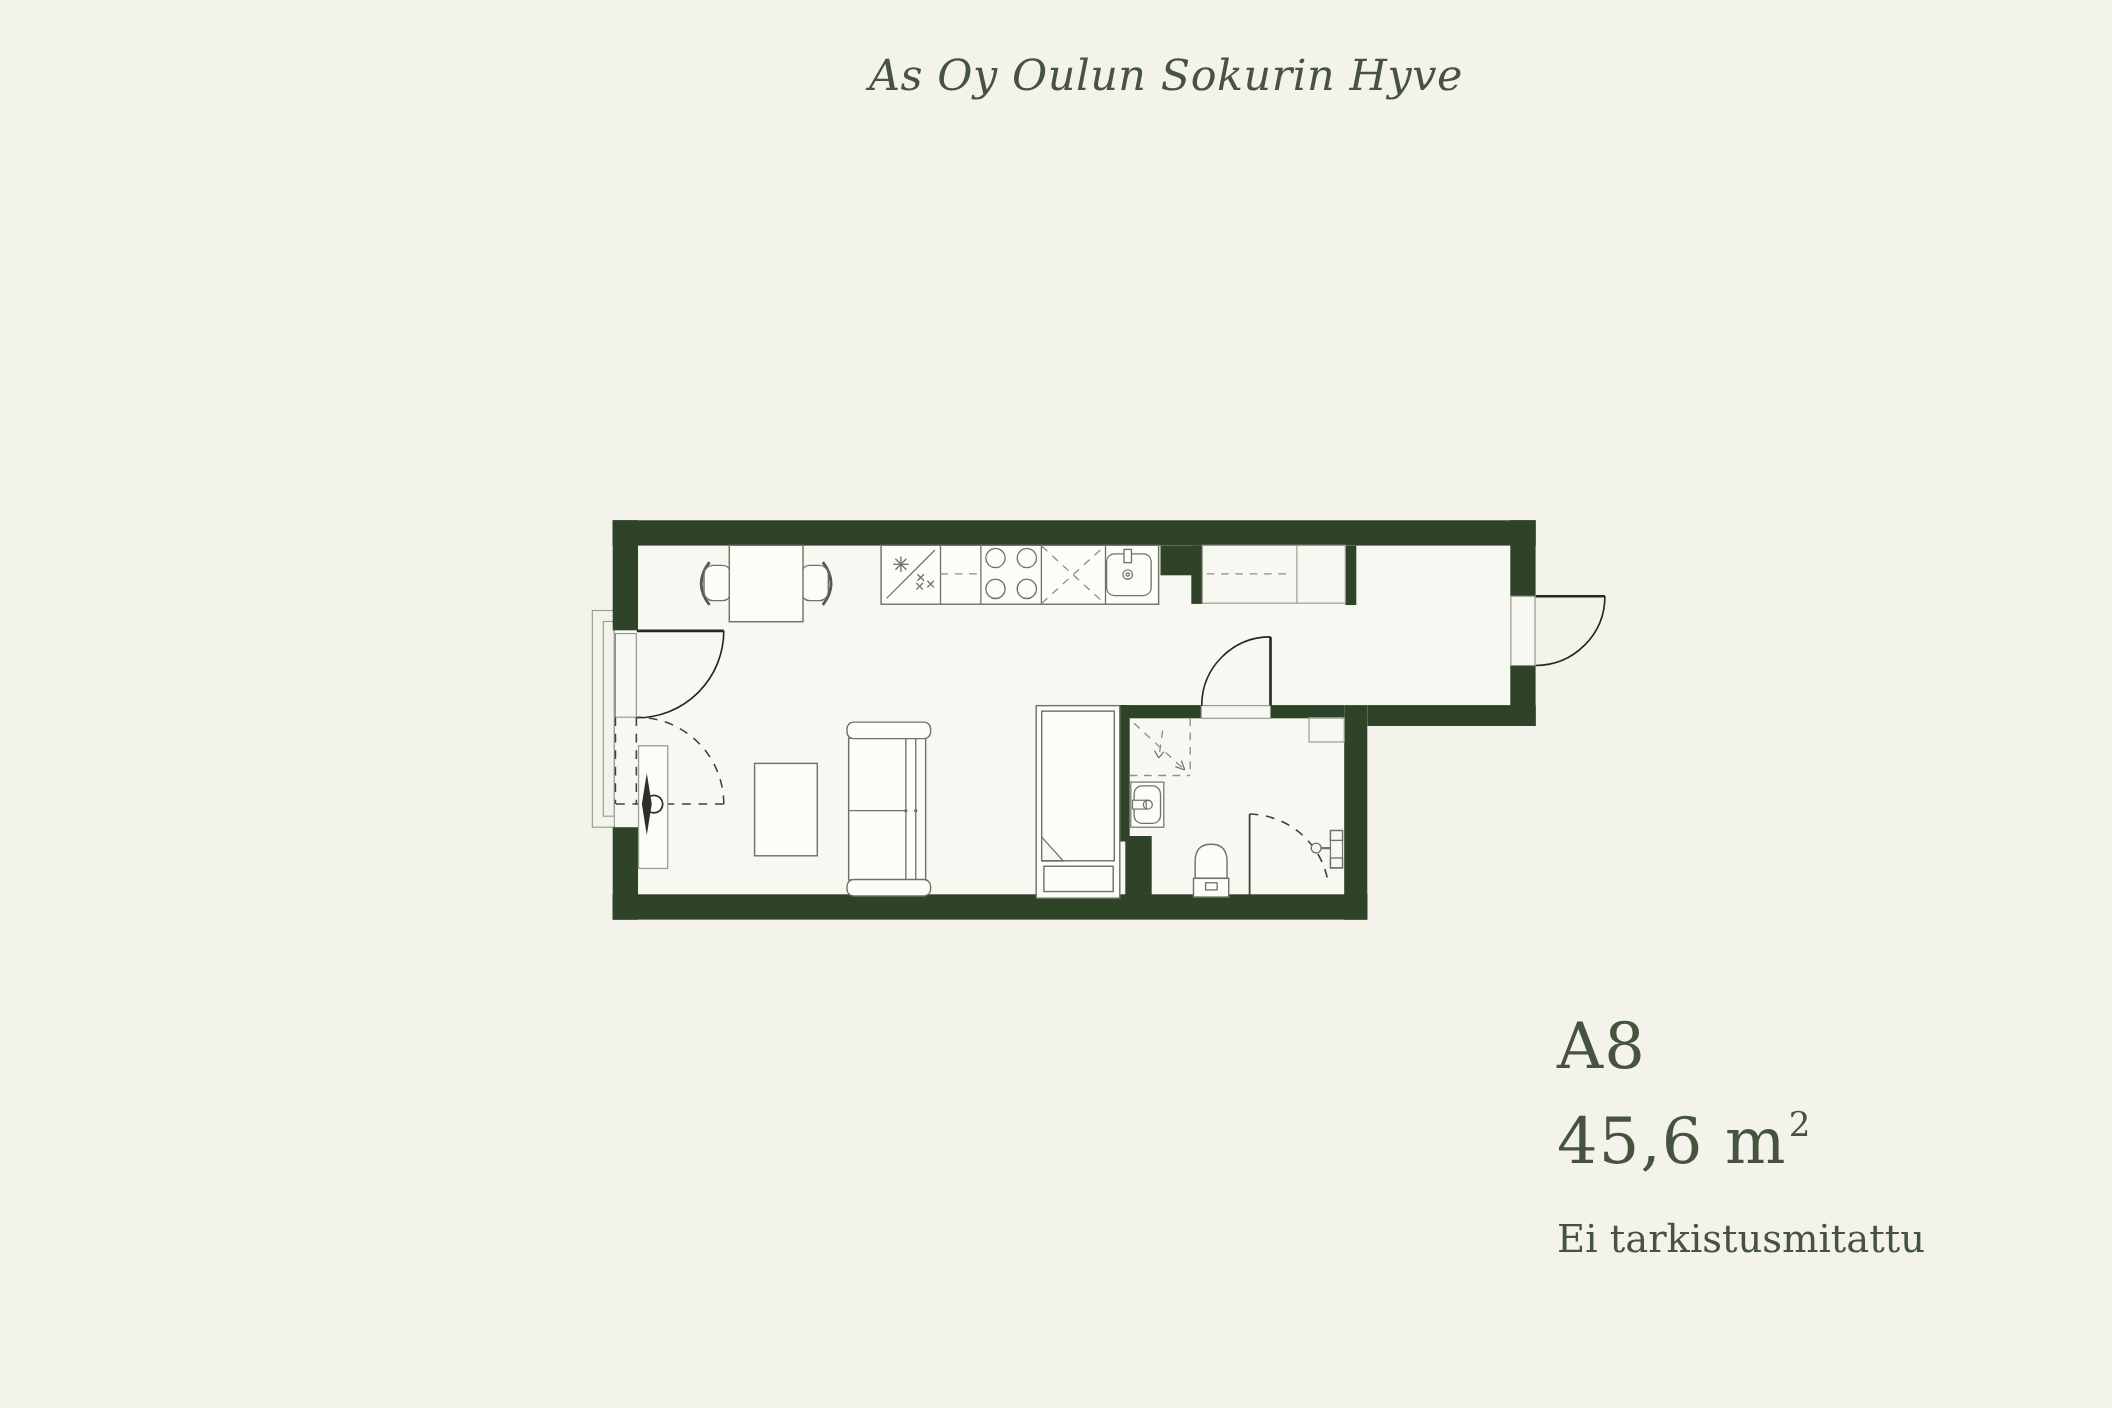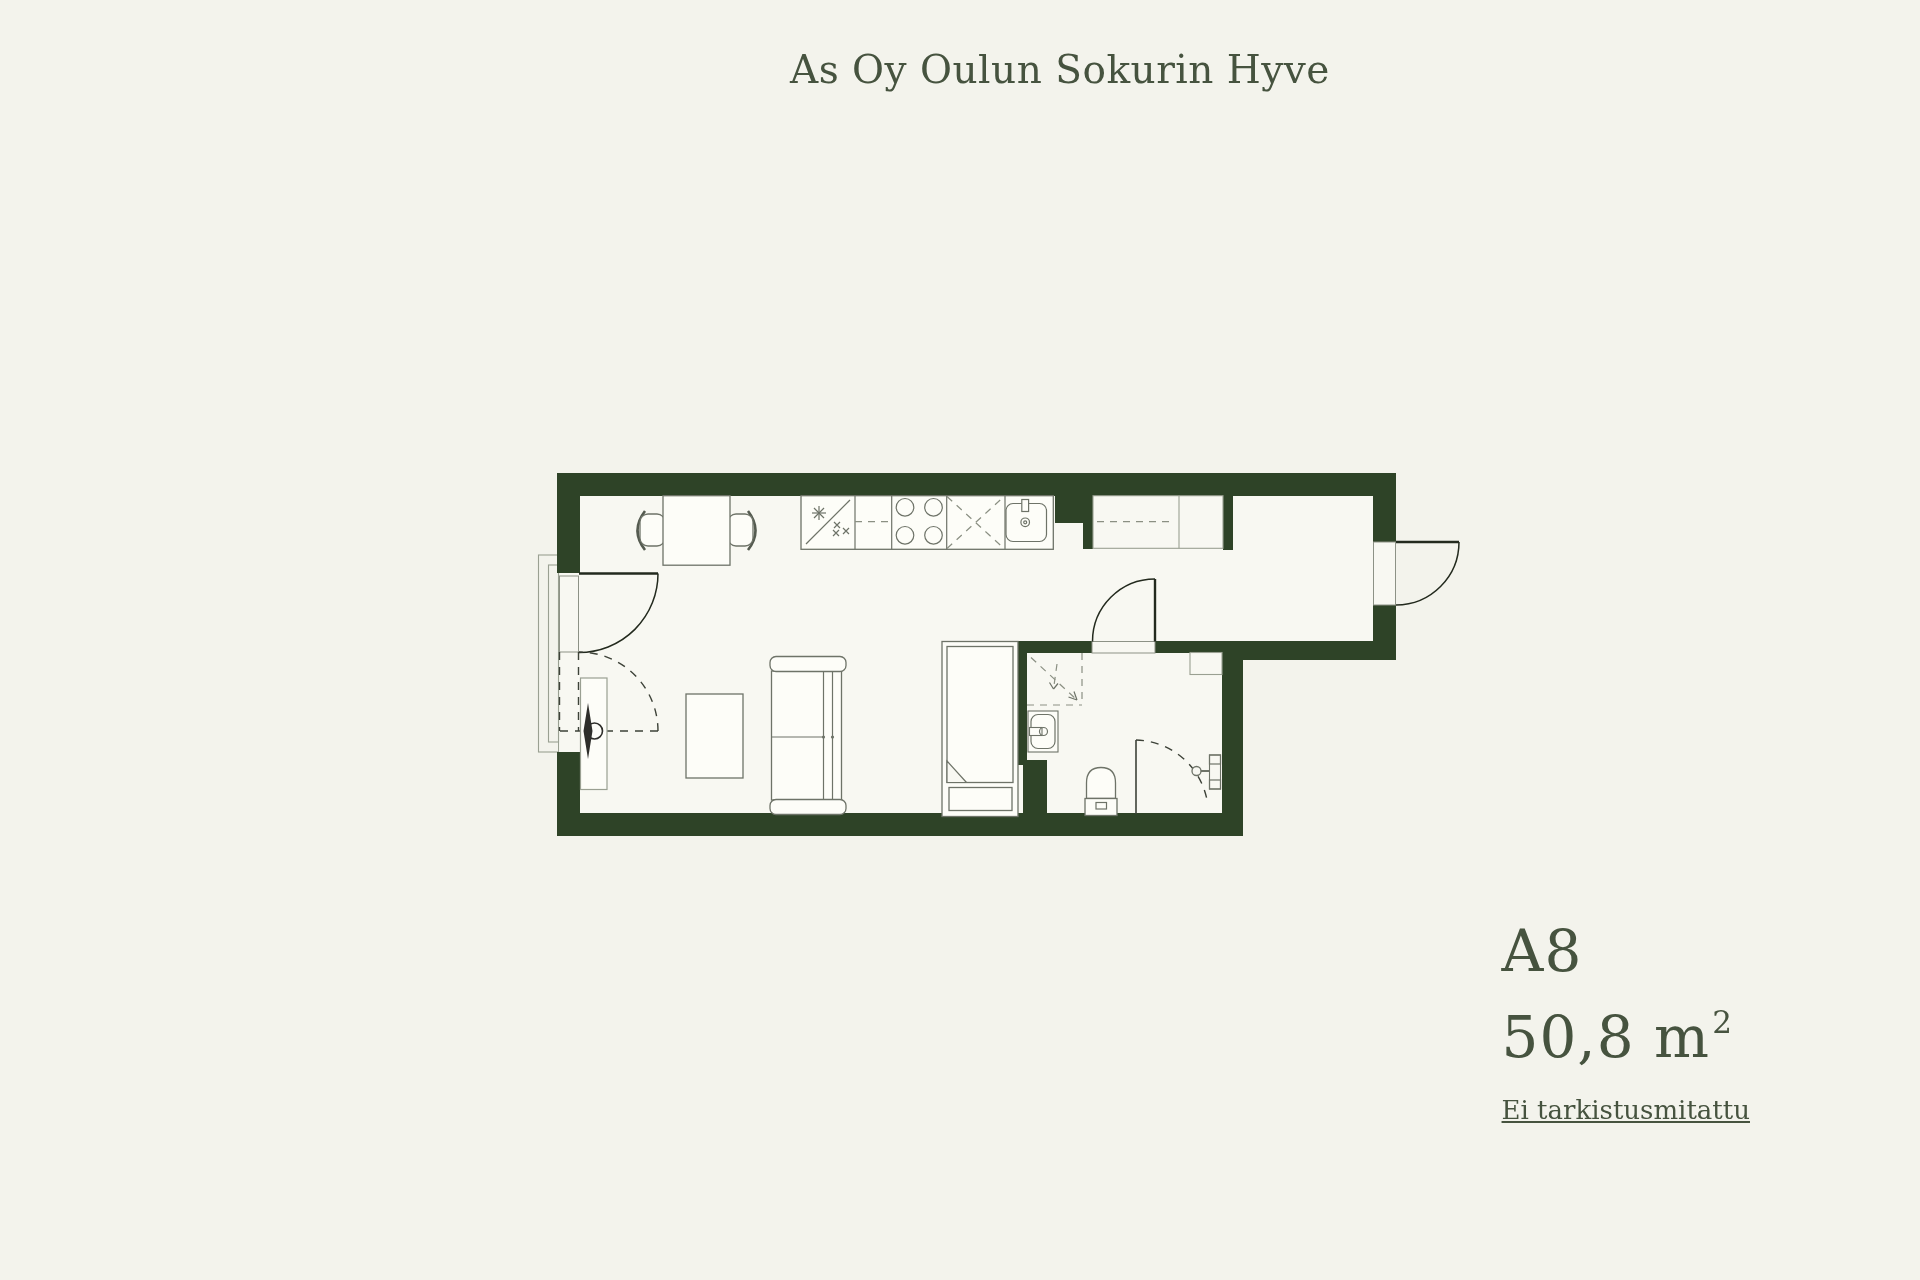--- a/index.html
+++ b/index.html
@@ -20,20 +20,21 @@
     color:var(--text);
     position:relative;
   }
   .title{
     position:absolute;
     left:760px; top:44px; width:600px;
     text-align:center;
     line-height:51px;
     font-size:39px;
     letter-spacing:0.5px;
+    font-style:italic;
   }
   .plan-wrap{
     position:absolute;
     left:530px; top:455px;
     width:950px; height:400px;
   }
   .unit{
     position:absolute;
     right:170px; top:908px;
   }
@@ -44,24 +45,23 @@
     letter-spacing:1px;
   }
   .unit .sup{
     font-size:31px;
     position:relative;
     top:-24px;
     margin-left:2px;
   }
   .unit .note{
     display:block;
-    margin-top:4px;
-    font-size:26px;
+    margin-top:20px;
+    font-size:35px;
     line-height:34px;
-    text-decoration:underline;
   }
   
   .wall{fill:var(--wall);stroke:none;}
   .floorfill{fill:var(--floor);stroke:none;}
   .furn{fill:#fdfdf8;stroke:var(--line-mid);stroke-width:1.3;}
   .thin{fill:none;stroke:var(--line-mid);stroke-width:1.2;}
   .lightline{fill:none;stroke:var(--line-light);stroke-width:1.1;}
   .dash{fill:none;stroke:var(--dash);stroke-width:1.2;stroke-dasharray:7 6;}
   .doorline{stroke:var(--line-dark);stroke-width:2.4;fill:none;}
   .doorarc{stroke:var(--line-dark);stroke-width:1.5;fill:none;}
@@ -253,15 +253,15 @@
     <rect x="1373.5" y="542" width="22" height="63" class="thresh"></rect>
     <line x1="1396" y1="542" x2="1459" y2="542" class="doorline"></line>
     <path d="M1459,542 A63,63 0 0 1 1396,605" class="doorarc"></path>
   </g>
 
 </svg>
 </div>
 
 <div class="unit">
   <span class="big">A8</span>
-  <span class="big"><span>50,8 m</span><span class="sup">2</span></span>
+  <span class="big"><span>45,6 m</span><span class="sup">2</span></span>
   <span class="note">Ei tarkistusmitattu</span>
 </div>
 
 </body></html>

